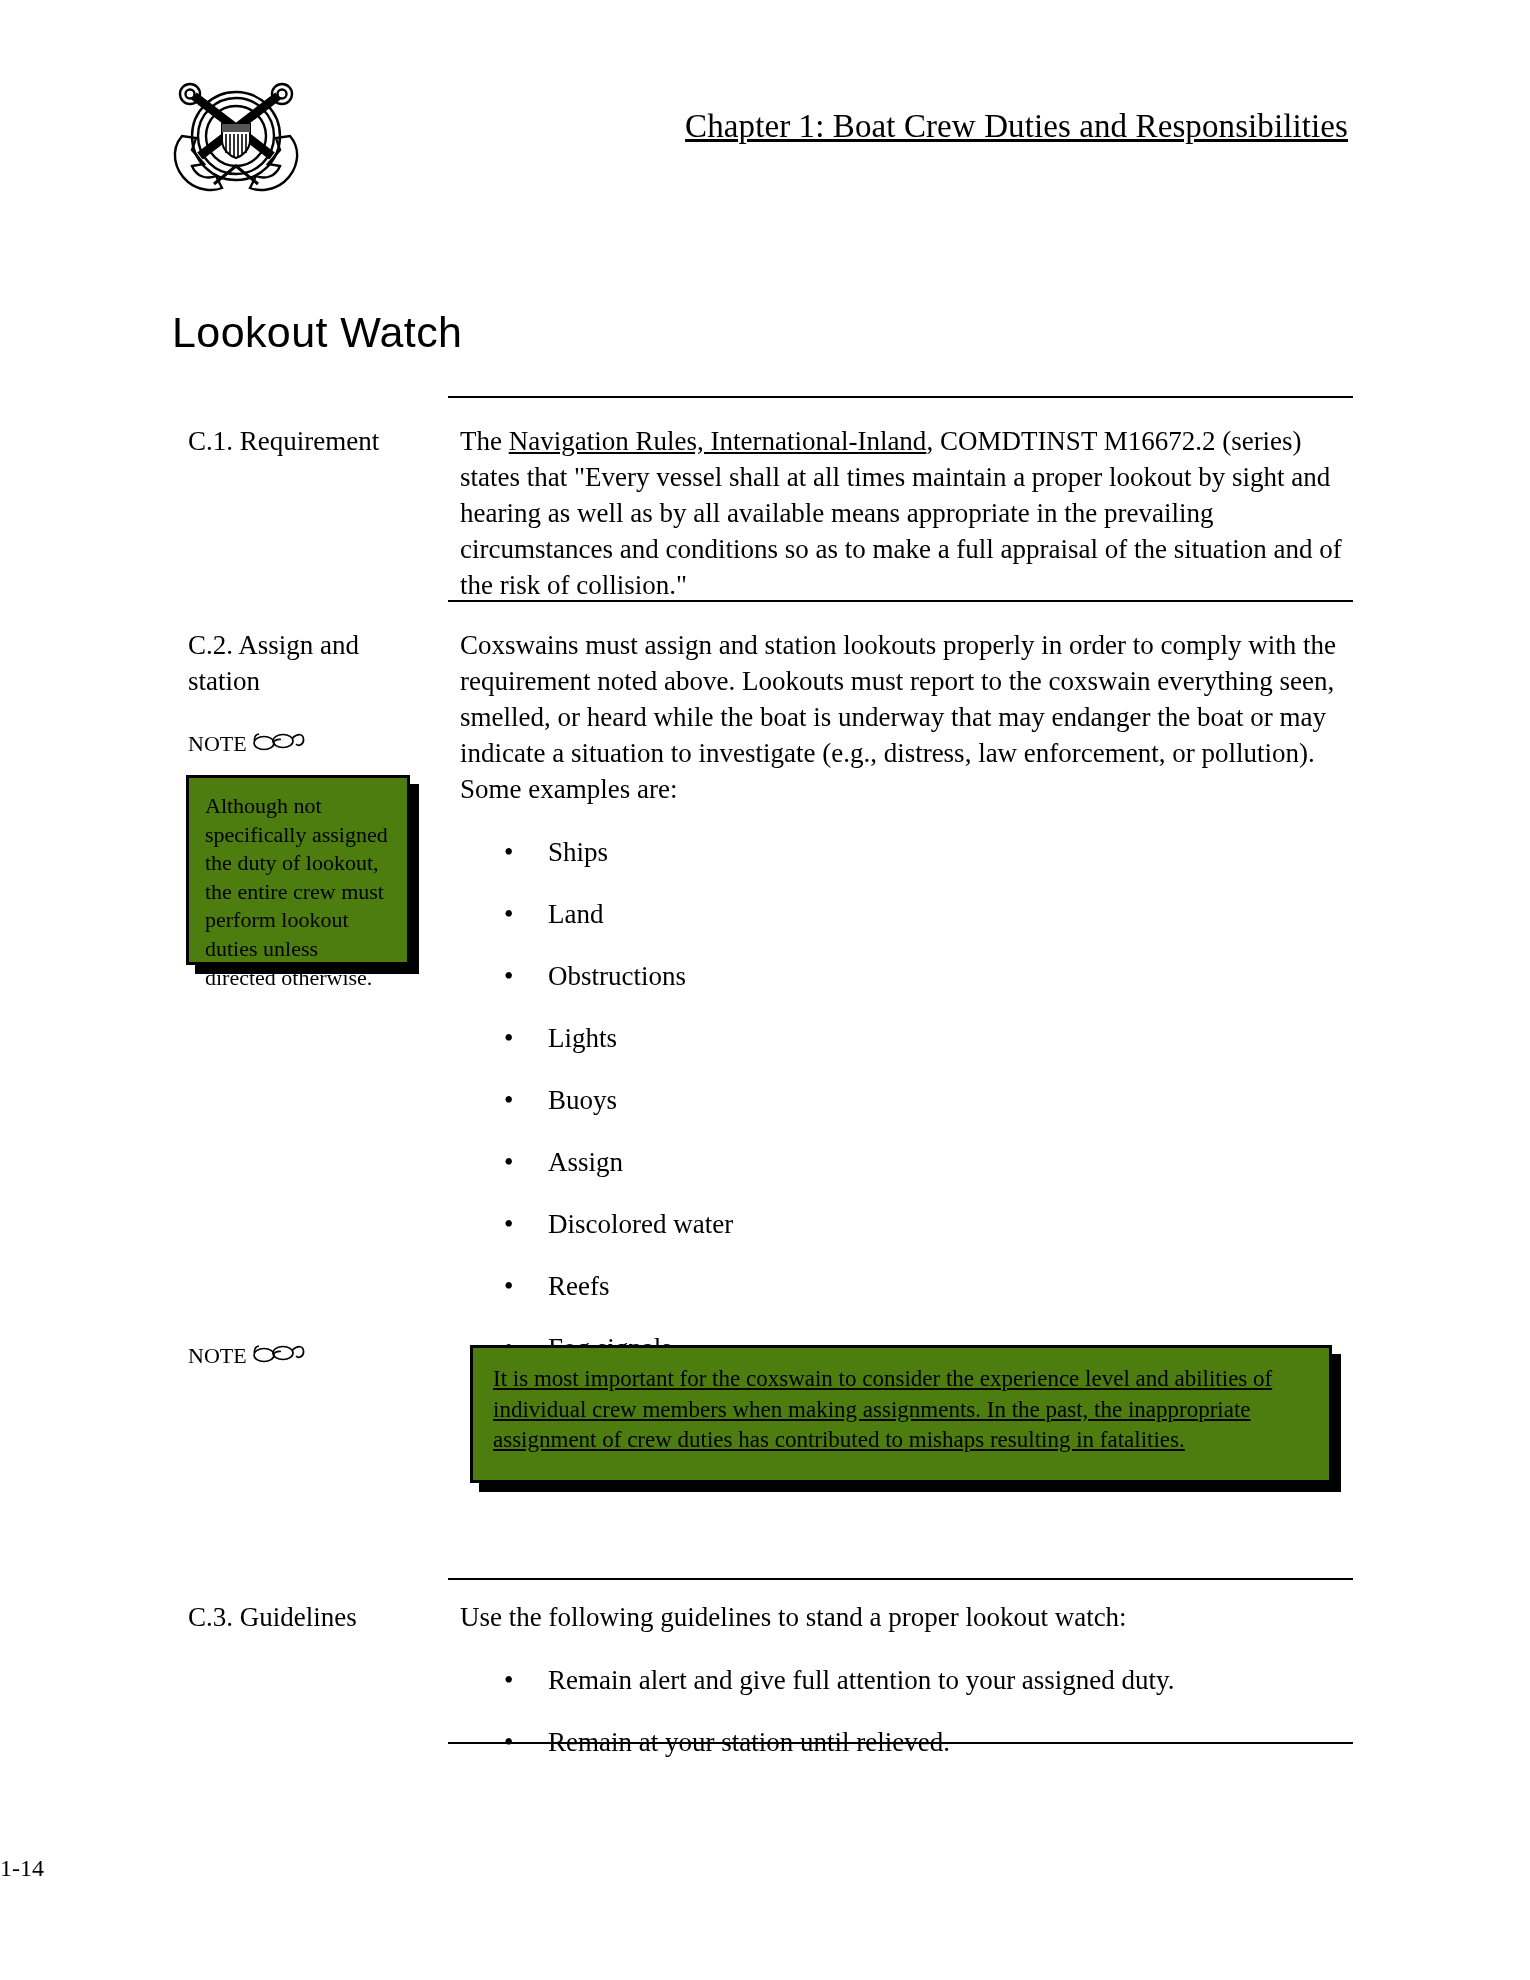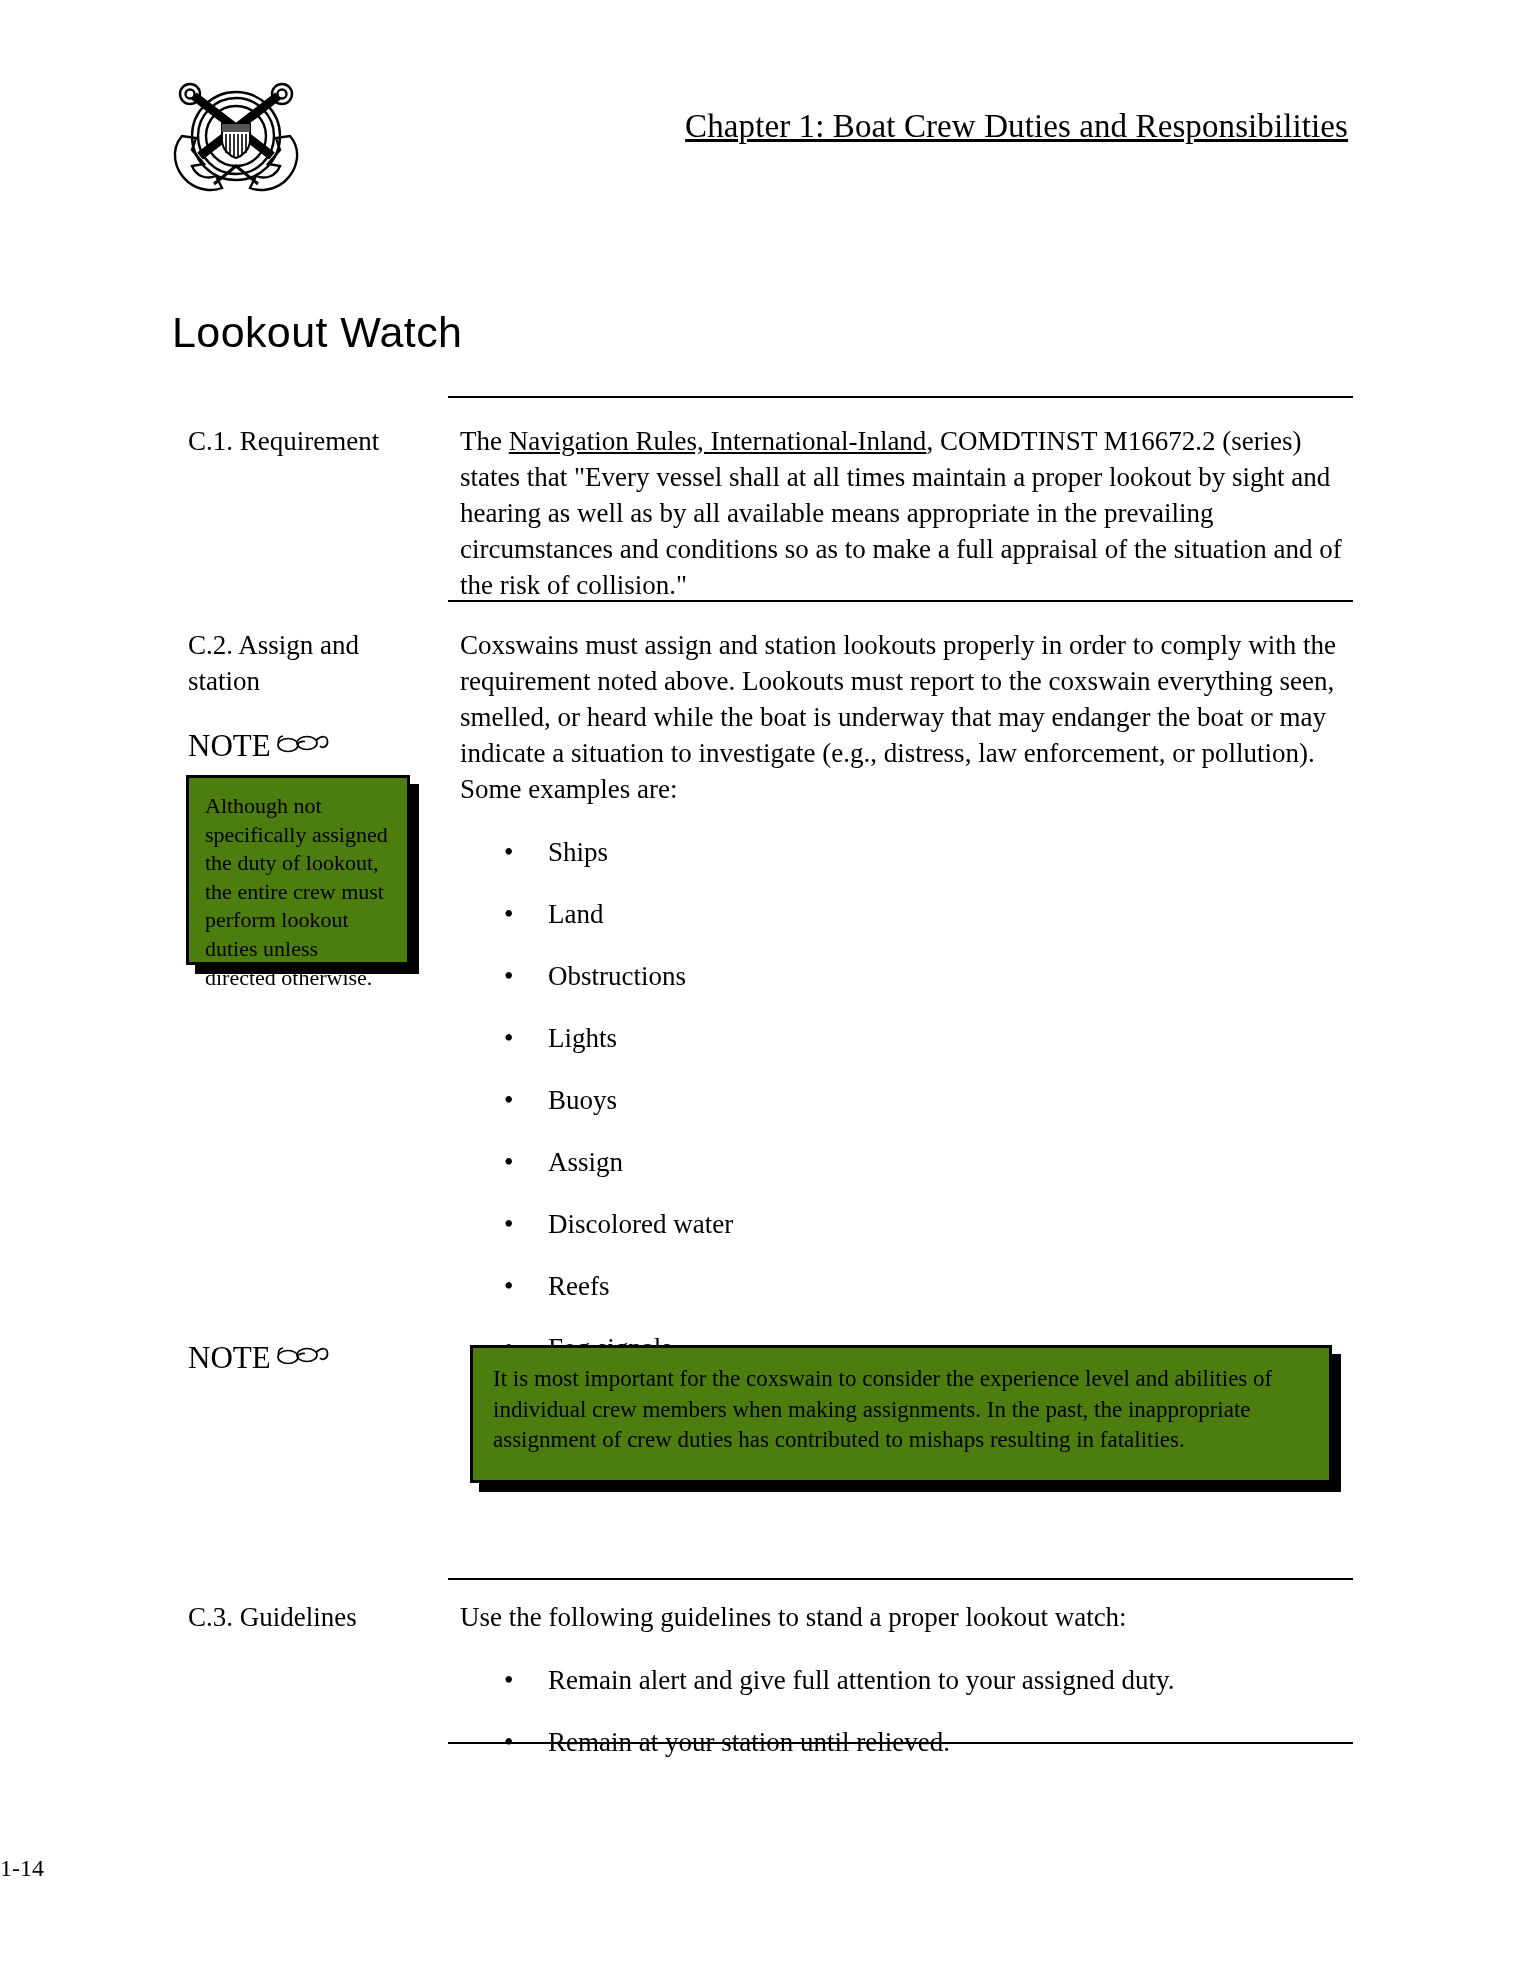--- a/index.html
+++ b/index.html
@@ -107,21 +107,21 @@
   }
   ul.bullets li .bullet-dot {
     position: absolute;
     left: 44px;
     top: 0;
   }
 
   
   .note-label {
     position: absolute;
-    font-size: 31px;
+    font-size: 22px;
     white-space: nowrap;
     display: flex;
     align-items: center;
     gap: 6px;
   }
   .glasses-icon { display: inline-block; }
 
   
   .note-box {
     position: absolute;
@@ -264,21 +264,21 @@
           <ellipse cx="30" cy="13" rx="10" ry="6.5"></ellipse>
           <path d="M21 13.5 C23 11.5 25.5 11 28 11.5"></path>
           <path d="M39.5 10 C45 5 50 6 50.5 11 C51 16 46 19 43 16"></path>
           <path d="M1.5 13 C1 9 3 6.5 6 6"></path>
         </g>
       </svg>
     </span>
   </div>
 
   <div class="note-box" style="left:470px; top:1345px; width:862px; height:138px; padding:16px 20px;">
-    <p class="note-text" style="font-size:23px; line-height:1.33;">It is most important for the coxswain to consider the experience level and abilities of individual crew members when making assignments.  In the past, the inappropriate assignment of crew duties has contributed to mishaps resulting in fatalities.</p>
+    <p class="note-text" style="font-size:23px; line-height:1.33;text-decoration:underline;">It is most important for the coxswain to consider the experience level and abilities of individual crew members when making assignments.  In the past, the inappropriate assignment of crew duties has contributed to mishaps resulting in fatalities.</p>
   </div>
 
   <div class="hrule" style="top:1578px;"></div>
 
   <div class="section" style="top:1600px;">
     <div class="sec-label">C.3.  Guidelines</div>
     <div class="sec-body">
       <p>Use the following guidelines to stand a proper lookout watch:</p>
       <ul class="bullets" style="margin-top:18px;">
         <li><span class="bullet-dot">•</span><span>Remain alert and give full attention to your assigned duty.</span></li>

